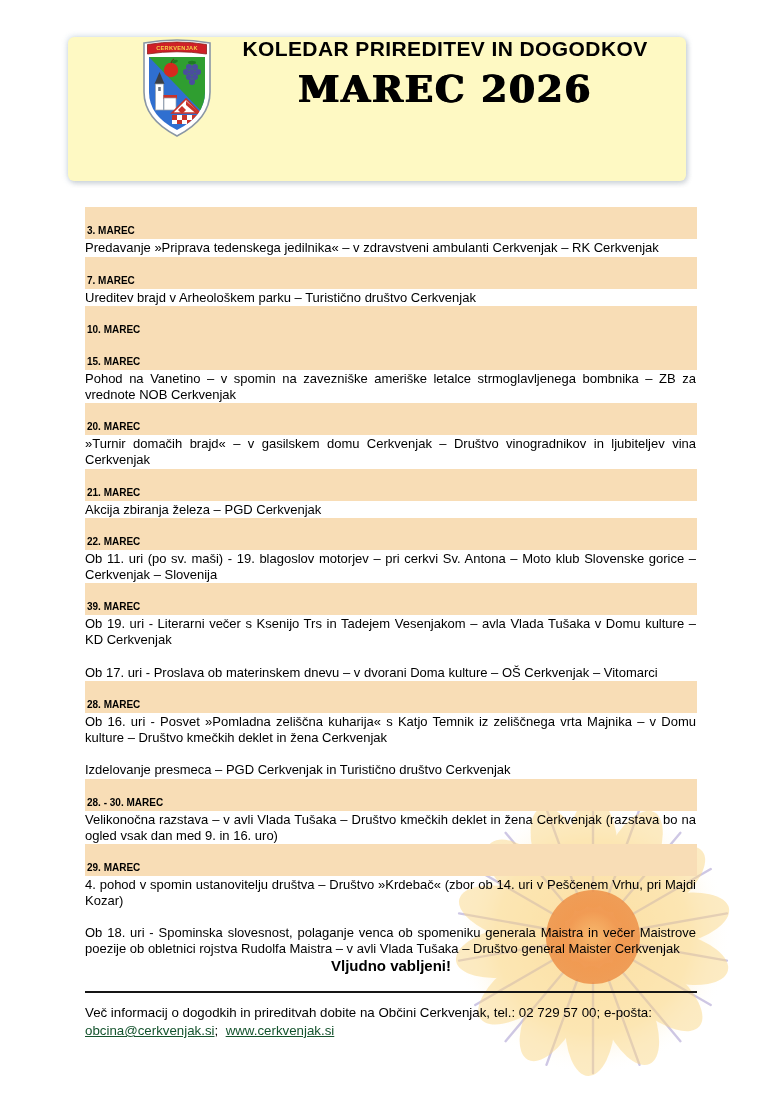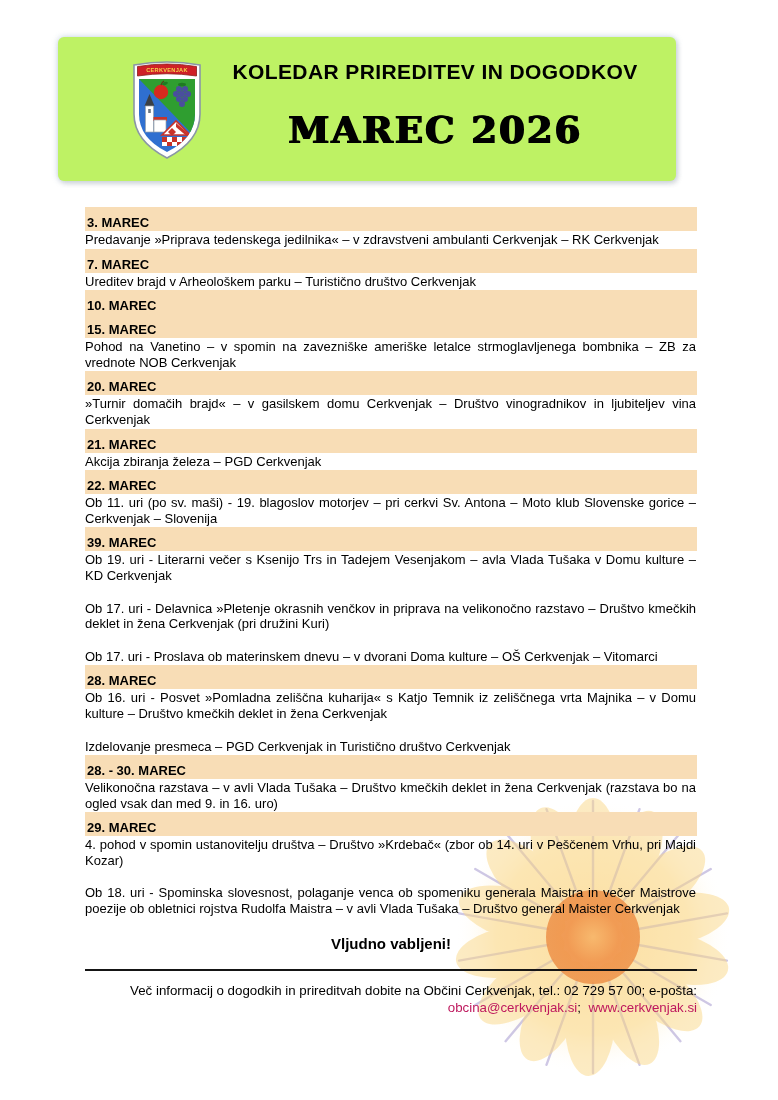--- a/index.html
+++ b/index.html
@@ -3,55 +3,55 @@
 <meta charset="utf-8">
 <style>
   html,body { margin:0; padding:0; background:#ffffff; }
   .page {
     position:relative; width:778px; height:1100px; background:#ffffff;
     overflow:hidden; font-family:"Liberation Sans", sans-serif; color:#000;
   }
 
   
   .header-banner {
-    position:absolute; left:58px; top:37px; width:618px; height:144px;
-    background:#bef264; border-radius:6px;
+    position:absolute; left:68px; top:37px; width:618px; height:144px;
+    background:#fef9c3; border-radius:6px;
     box-shadow:0 0 6px rgba(120,150,180,.45), 2px 3px 5px rgba(0,0,0,.10);
-    display:flex; align-items:center;
+    display:flex; align-items:flex-start;
   }
   .coa { margin-left:74px; width:70px; height:100px; flex:0 0 auto; }
   .titles { flex:1 1 auto; text-align:center; padding:0 18px 6px 10px; }
   .main-title { font-size:21px; font-weight:bold; letter-spacing:.4px; white-space:nowrap; }
   .sub-title {
-    margin-top:24px; font-family:"DejaVu Serif", serif; font-weight:bold;
+    margin-top:6px; font-family:"DejaVu Serif", serif; font-weight:bold;
     font-size:37px; letter-spacing:2px;
     text-shadow:1.3px 0 0 currentColor, -.5px 0 0 currentColor;
   }
 
   
   .flower { position:absolute; left:448px; top:792px; width:290px; height:290px; z-index:1; }
 
   
   .content { position:absolute; left:85px; top:207px; width:612px; z-index:2; }
   .date-bar {
-    background:#f8ddb6; font-weight:bold; font-size:13px;
-    line-height:15px; padding:8px 3px 1px 2px; margin:0;
+    background:#f8ddb6; font-weight:bold; font-size:10px;
+    line-height:15px; padding:16px 3px 1px 2px; margin:0;
   }
   .event-text {
     margin:0; padding:1px 1px 1px 0; font-size:13px; line-height:15.6px;
     text-align:justify;
   }
   .event-text.gap { margin-top:15px; }
 
-  .closing { margin-top:17px; text-align:center; font-weight:bold; font-size:15px; }
+  .closing { text-align:center; font-weight:bold; font-size:15px; }
 
   .rule { border:none; height:2px; background:#151515; margin:17px 0 11px 0; }
 
-  .footer { text-align:right; font-size:13.3px; line-height:17.5px; }
-  .footer a { color:#be185d; cursor:pointer; }
+  .footer { text-align:left; font-size:13.3px; line-height:17.5px; }
+  .footer a { color:#14532d; text-decoration:underline; cursor:pointer; }
 </style>
 </head>
 <body>
 
 <div class="page">
 
   <div class="header-banner">
     <svg class="coa" viewBox="0 0 70 100">
       <defs>
         <clipPath id="shieldClip">
@@ -186,21 +186,20 @@
         <div class="date-bar">15. MAREC</div>
         <p class="event-text">Pohod na Vanetino – v spomin na zavezniške ameriške letalce strmoglavljenega bombnika – ZB za vrednote NOB Cerkvenjak</p>
         <div class="date-bar">20. MAREC</div>
         <p class="event-text">»Turnir domačih brajd« – v gasilskem domu Cerkvenjak – Društvo vinogradnikov in ljubiteljev vina Cerkvenjak</p>
         <div class="date-bar">21. MAREC</div>
         <p class="event-text">Akcija zbiranja železa – PGD Cerkvenjak</p>
         <div class="date-bar">22. MAREC</div>
         <p class="event-text">Ob 11. uri (po sv. maši) - 19. blagoslov motorjev – pri cerkvi Sv. Antona – Moto klub Slovenske gorice – Cerkvenjak – Slovenija</p>
         <div class="date-bar">39. MAREC</div>
         <p class="event-text">Ob 19. uri - Literarni večer s Ksenijo Trs in Tadejem Vesenjakom – avla Vlada Tušaka v Domu kulture – KD Cerkvenjak</p>
-        <p class="event-text gap">Ob 17. uri - Delavnica »Pletenje okrasnih venčkov in priprava na velikonočno razstavo – Društvo kmečkih deklet in žena Cerkvenjak (pri družini Kuri)</p>
         <p class="event-text gap">Ob 17. uri - Proslava ob materinskem dnevu – v dvorani Doma kulture – OŠ Cerkvenjak – Vitomarci</p>
         <div class="date-bar">28. MAREC</div>
         <p class="event-text">Ob 16. uri - Posvet »Pomladna zeliščna kuharija« s Katjo Temnik iz zeliščnega vrta Majnika – v Domu kulture – Društvo kmečkih deklet in žena Cerkvenjak</p>
         <p class="event-text gap">Izdelovanje presmeca – PGD Cerkvenjak in Turistično društvo Cerkvenjak</p>
         <div class="date-bar">28. - 30. MAREC</div>
         <p class="event-text">Velikonočna razstava – v avli Vlada Tušaka – Društvo kmečkih deklet in žena Cerkvenjak (razstava bo na ogled vsak dan med 9. in 16. uro)</p>
         <div class="date-bar">29. MAREC</div>
         <p class="event-text">4. pohod v spomin ustanovitelju društva – Društvo »Krdebač« (zbor ob 14. uri v Peščenem Vrhu, pri Majdi Kozar)</p>
         <p class="event-text gap">Ob 18. uri - Spominska slovesnost, polaganje venca ob spomeniku generala Maistra in večer Maistrove poezije ob obletnici rojstva Rudolfa Maistra – v avli Vlada Tušaka – Društvo general Maister Cerkvenjak</p>
       </div>

